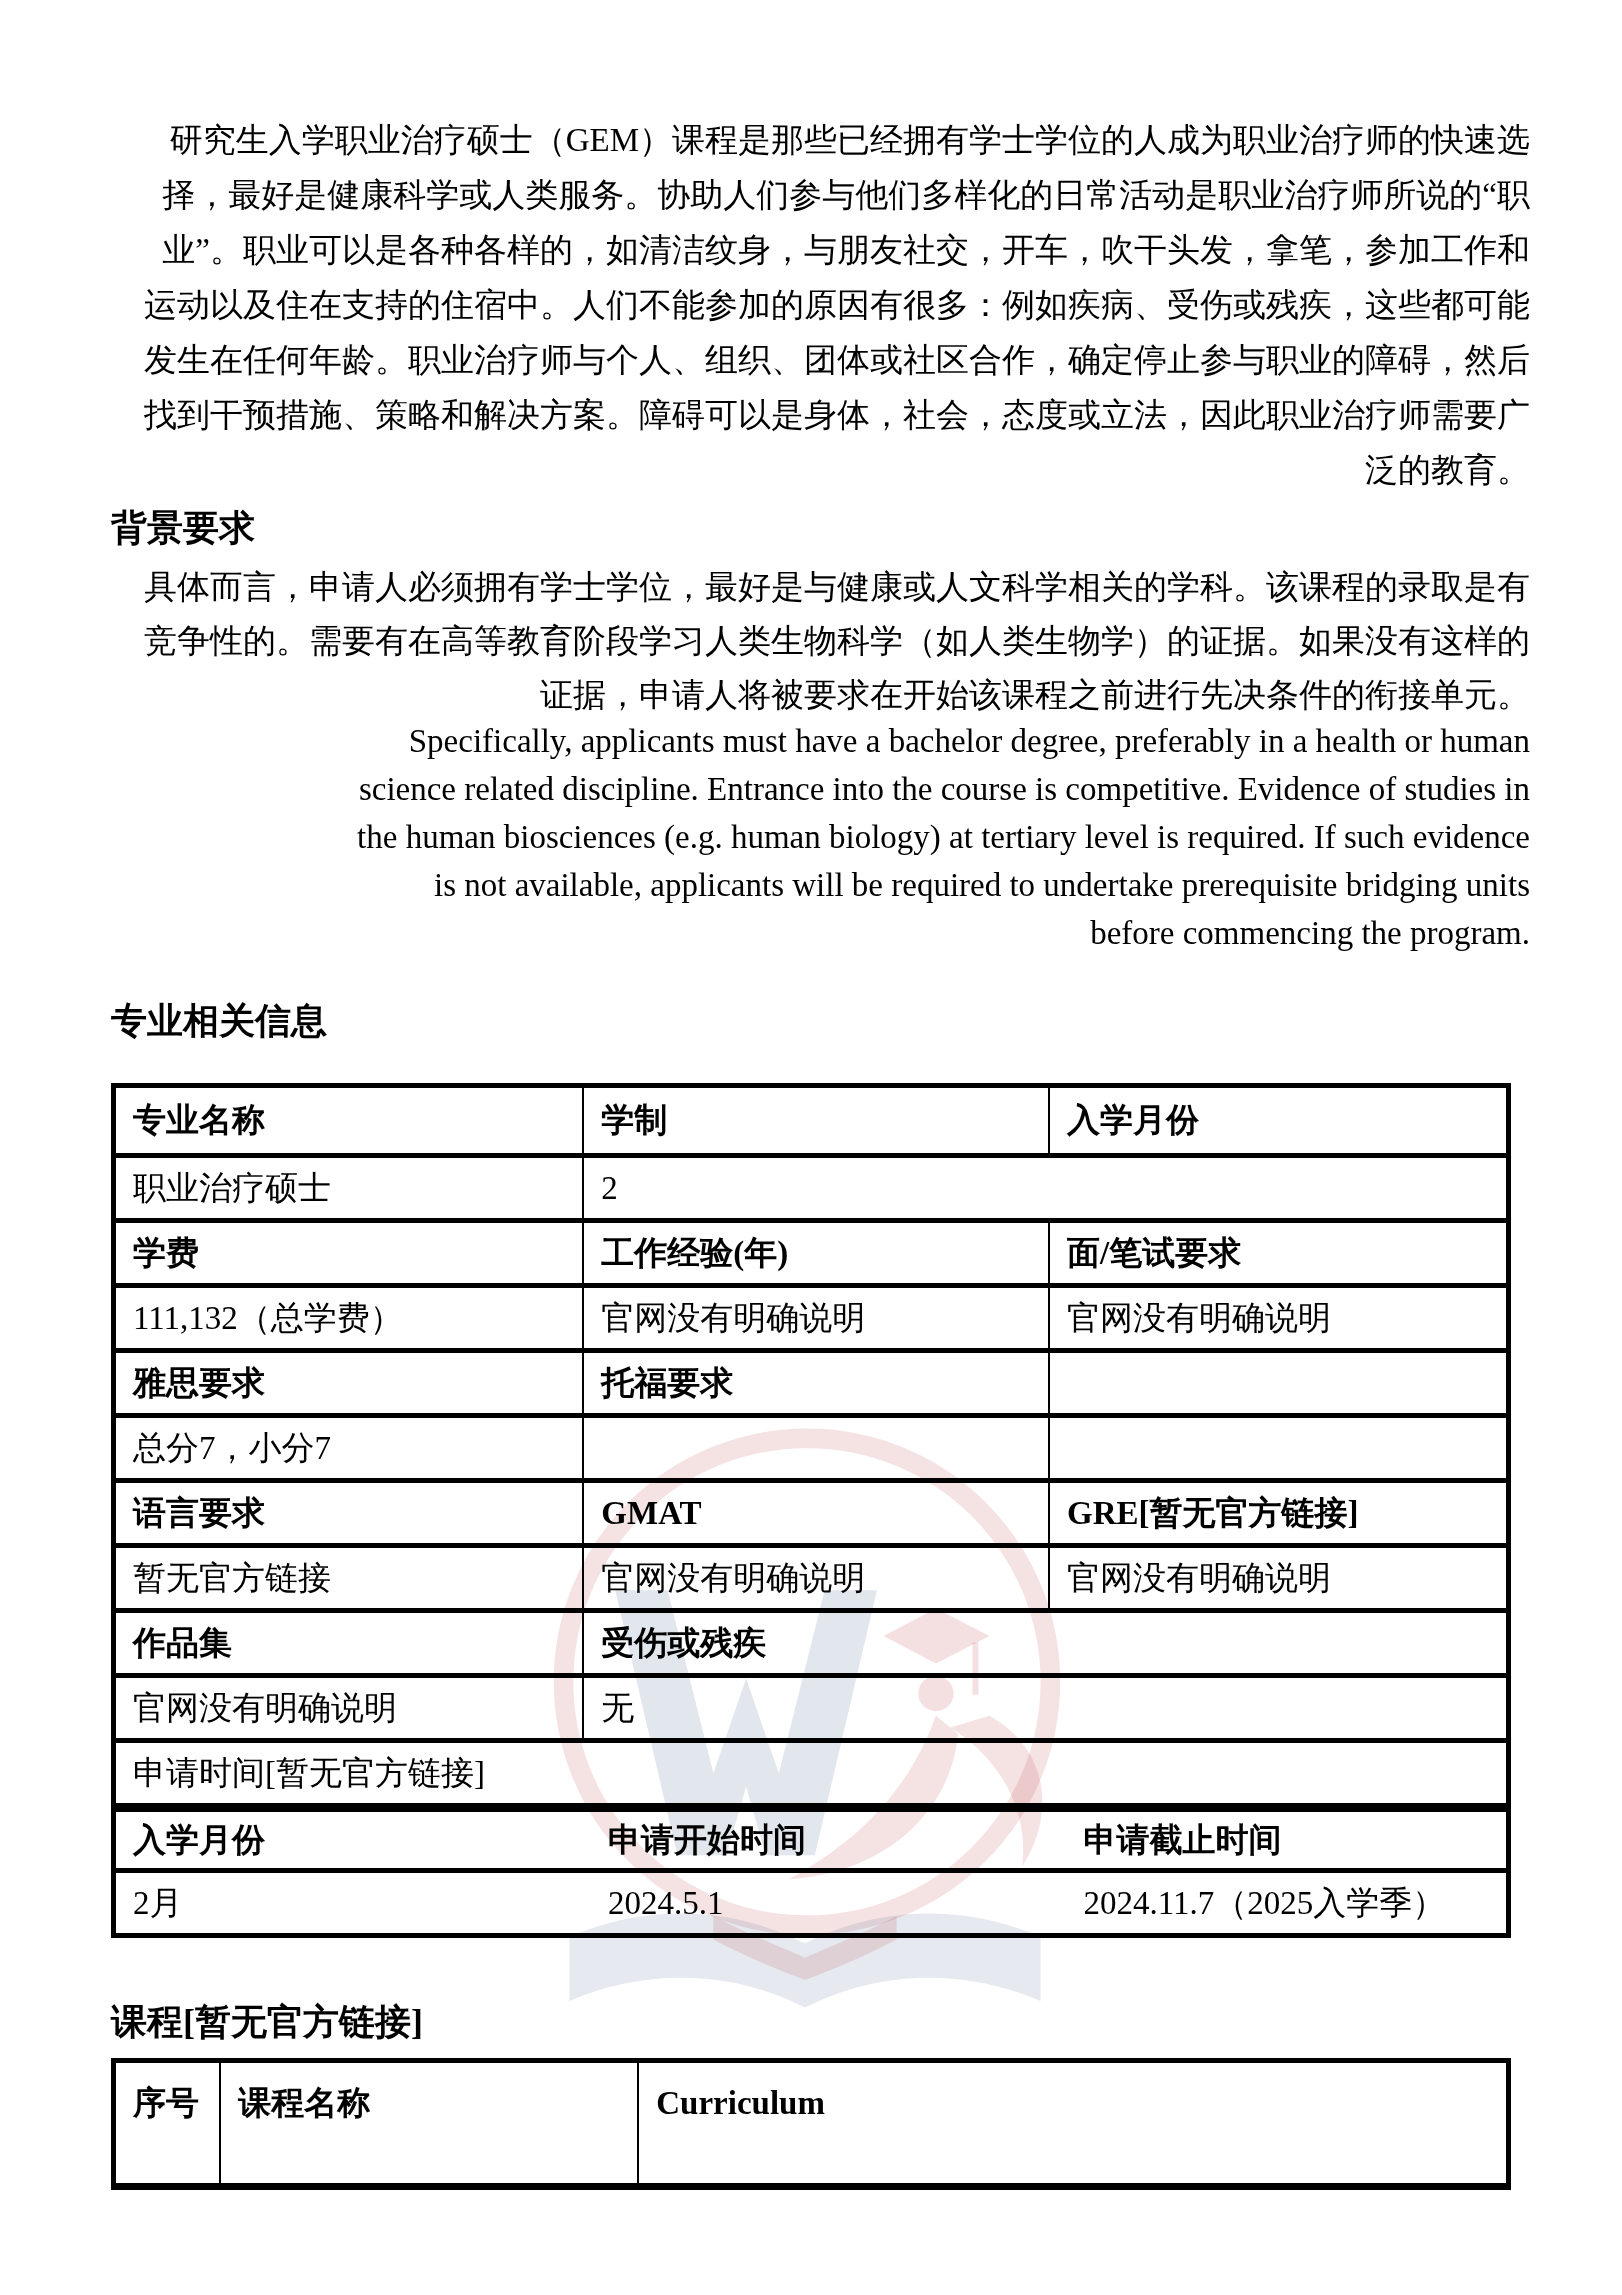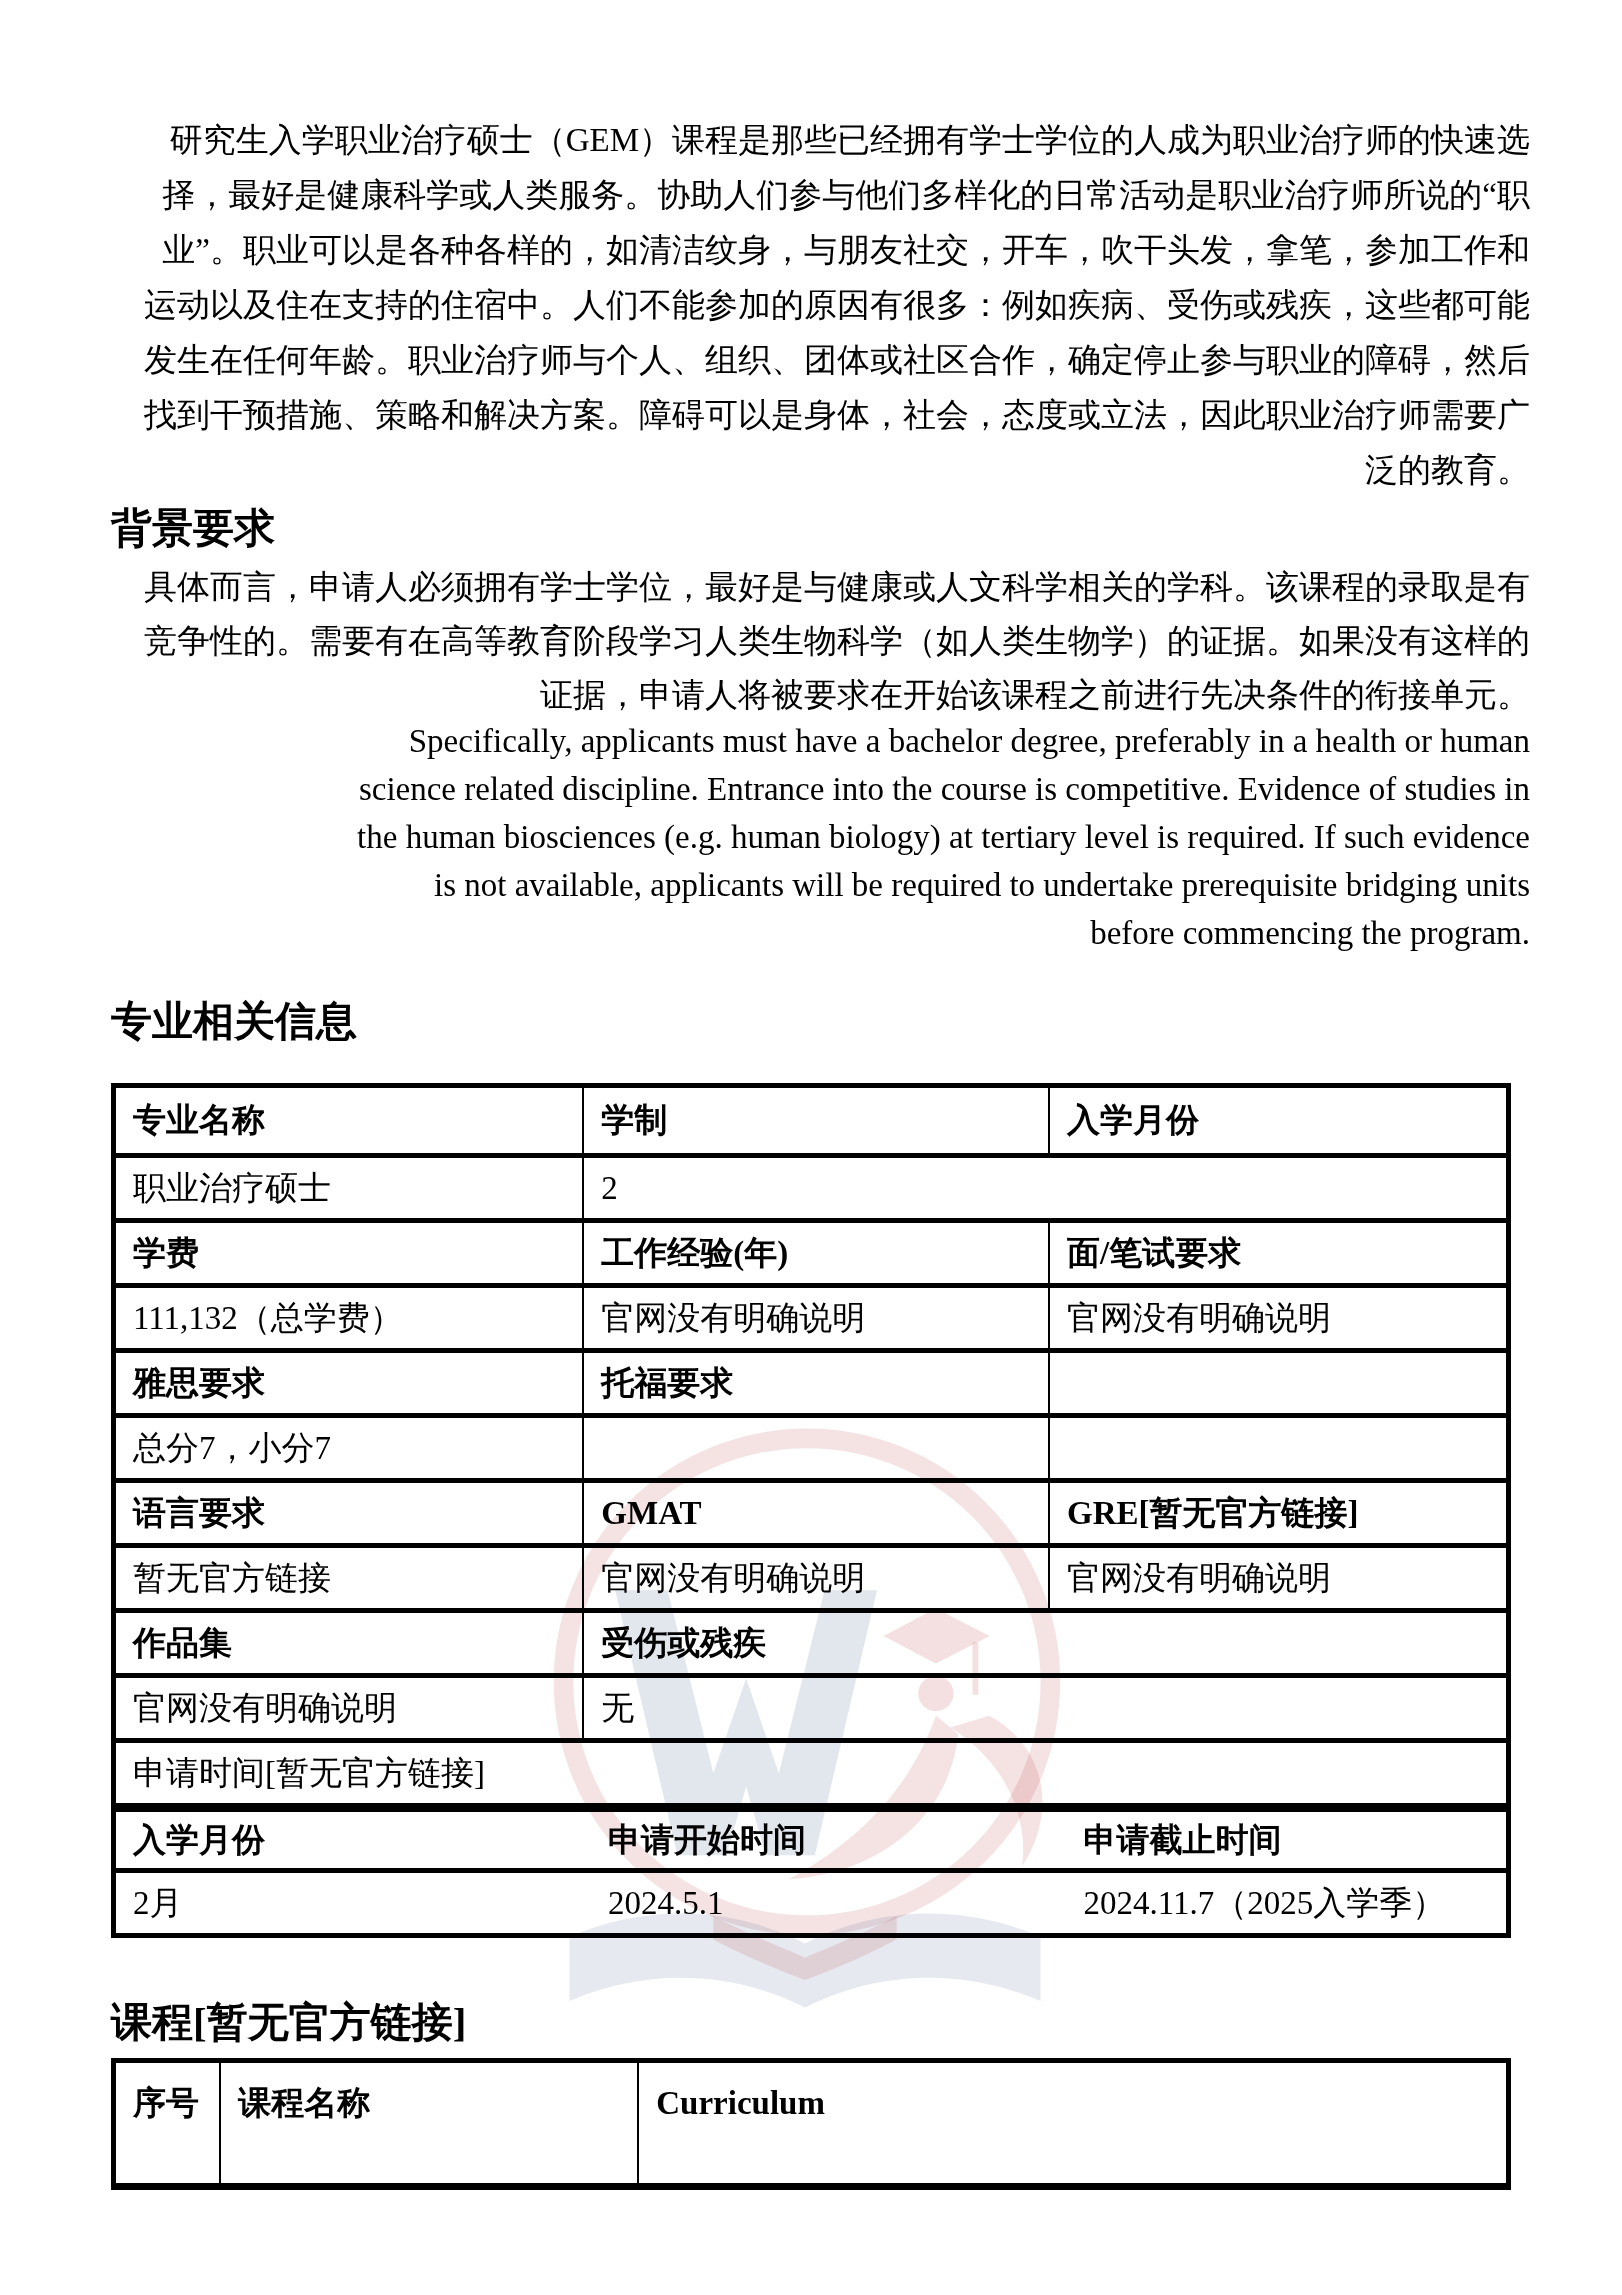--- a/index.html
+++ b/index.html
@@ -20,21 +20,21 @@
 
   .para {
     position:absolute; left:12px; width:1400px;
     font-size:33px; white-space:pre-line; text-align:right; color:#000;margin-left:7px;
   }
   .p-intro   { top:113px;  line-height:55px; }
   .p-bg-cn   { top:560px;  line-height:54px; }
   .p-bg-en   { top:717px; line-height:48px; }
 
   .hd {
-    position:absolute; left:0; font-size:41px; font-weight:700; line-height:59px;
+    position:absolute; left:0; font-size:36px; font-weight:700; line-height:59px;
     white-space:nowrap;
   }
   .hd-bg     { top:499px; }
   .hd-prog   { top:992px; }
   .hd-course { top:1993px; }
 
   
   .t1 {
     position:absolute; left:0; top:1083px; width:1400px;
     border:5.2px solid #000; background:transparent;

